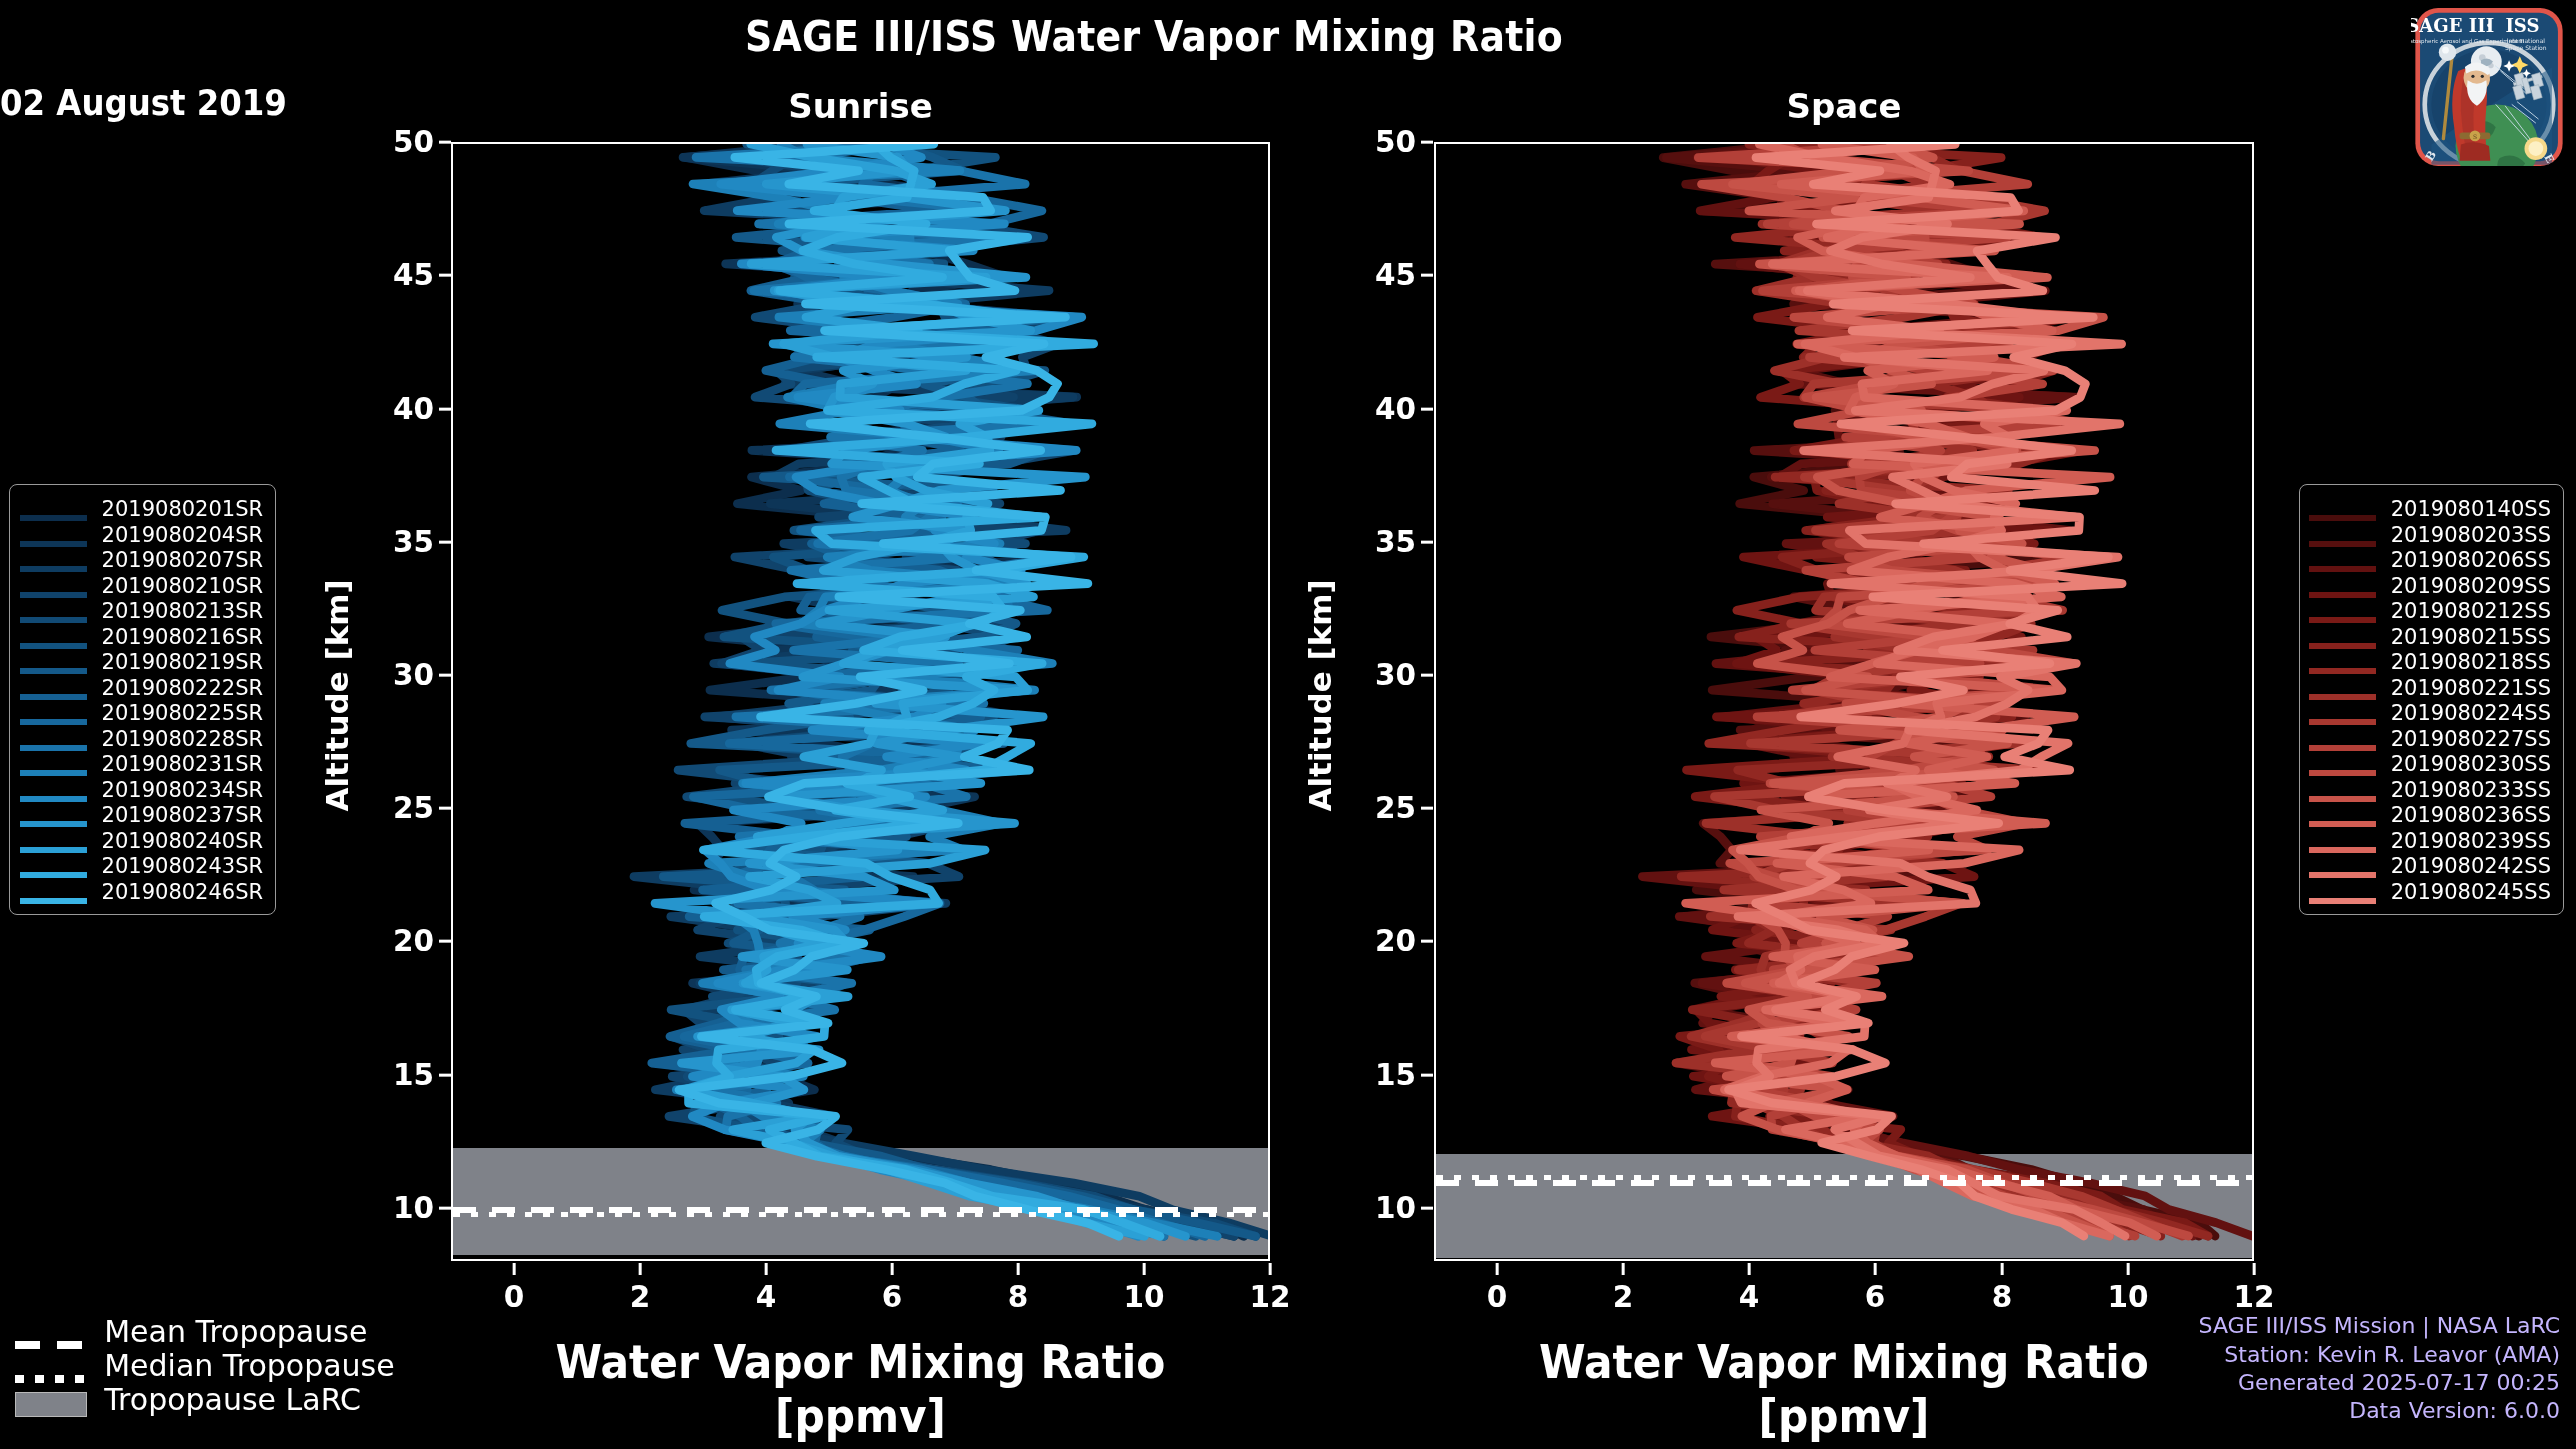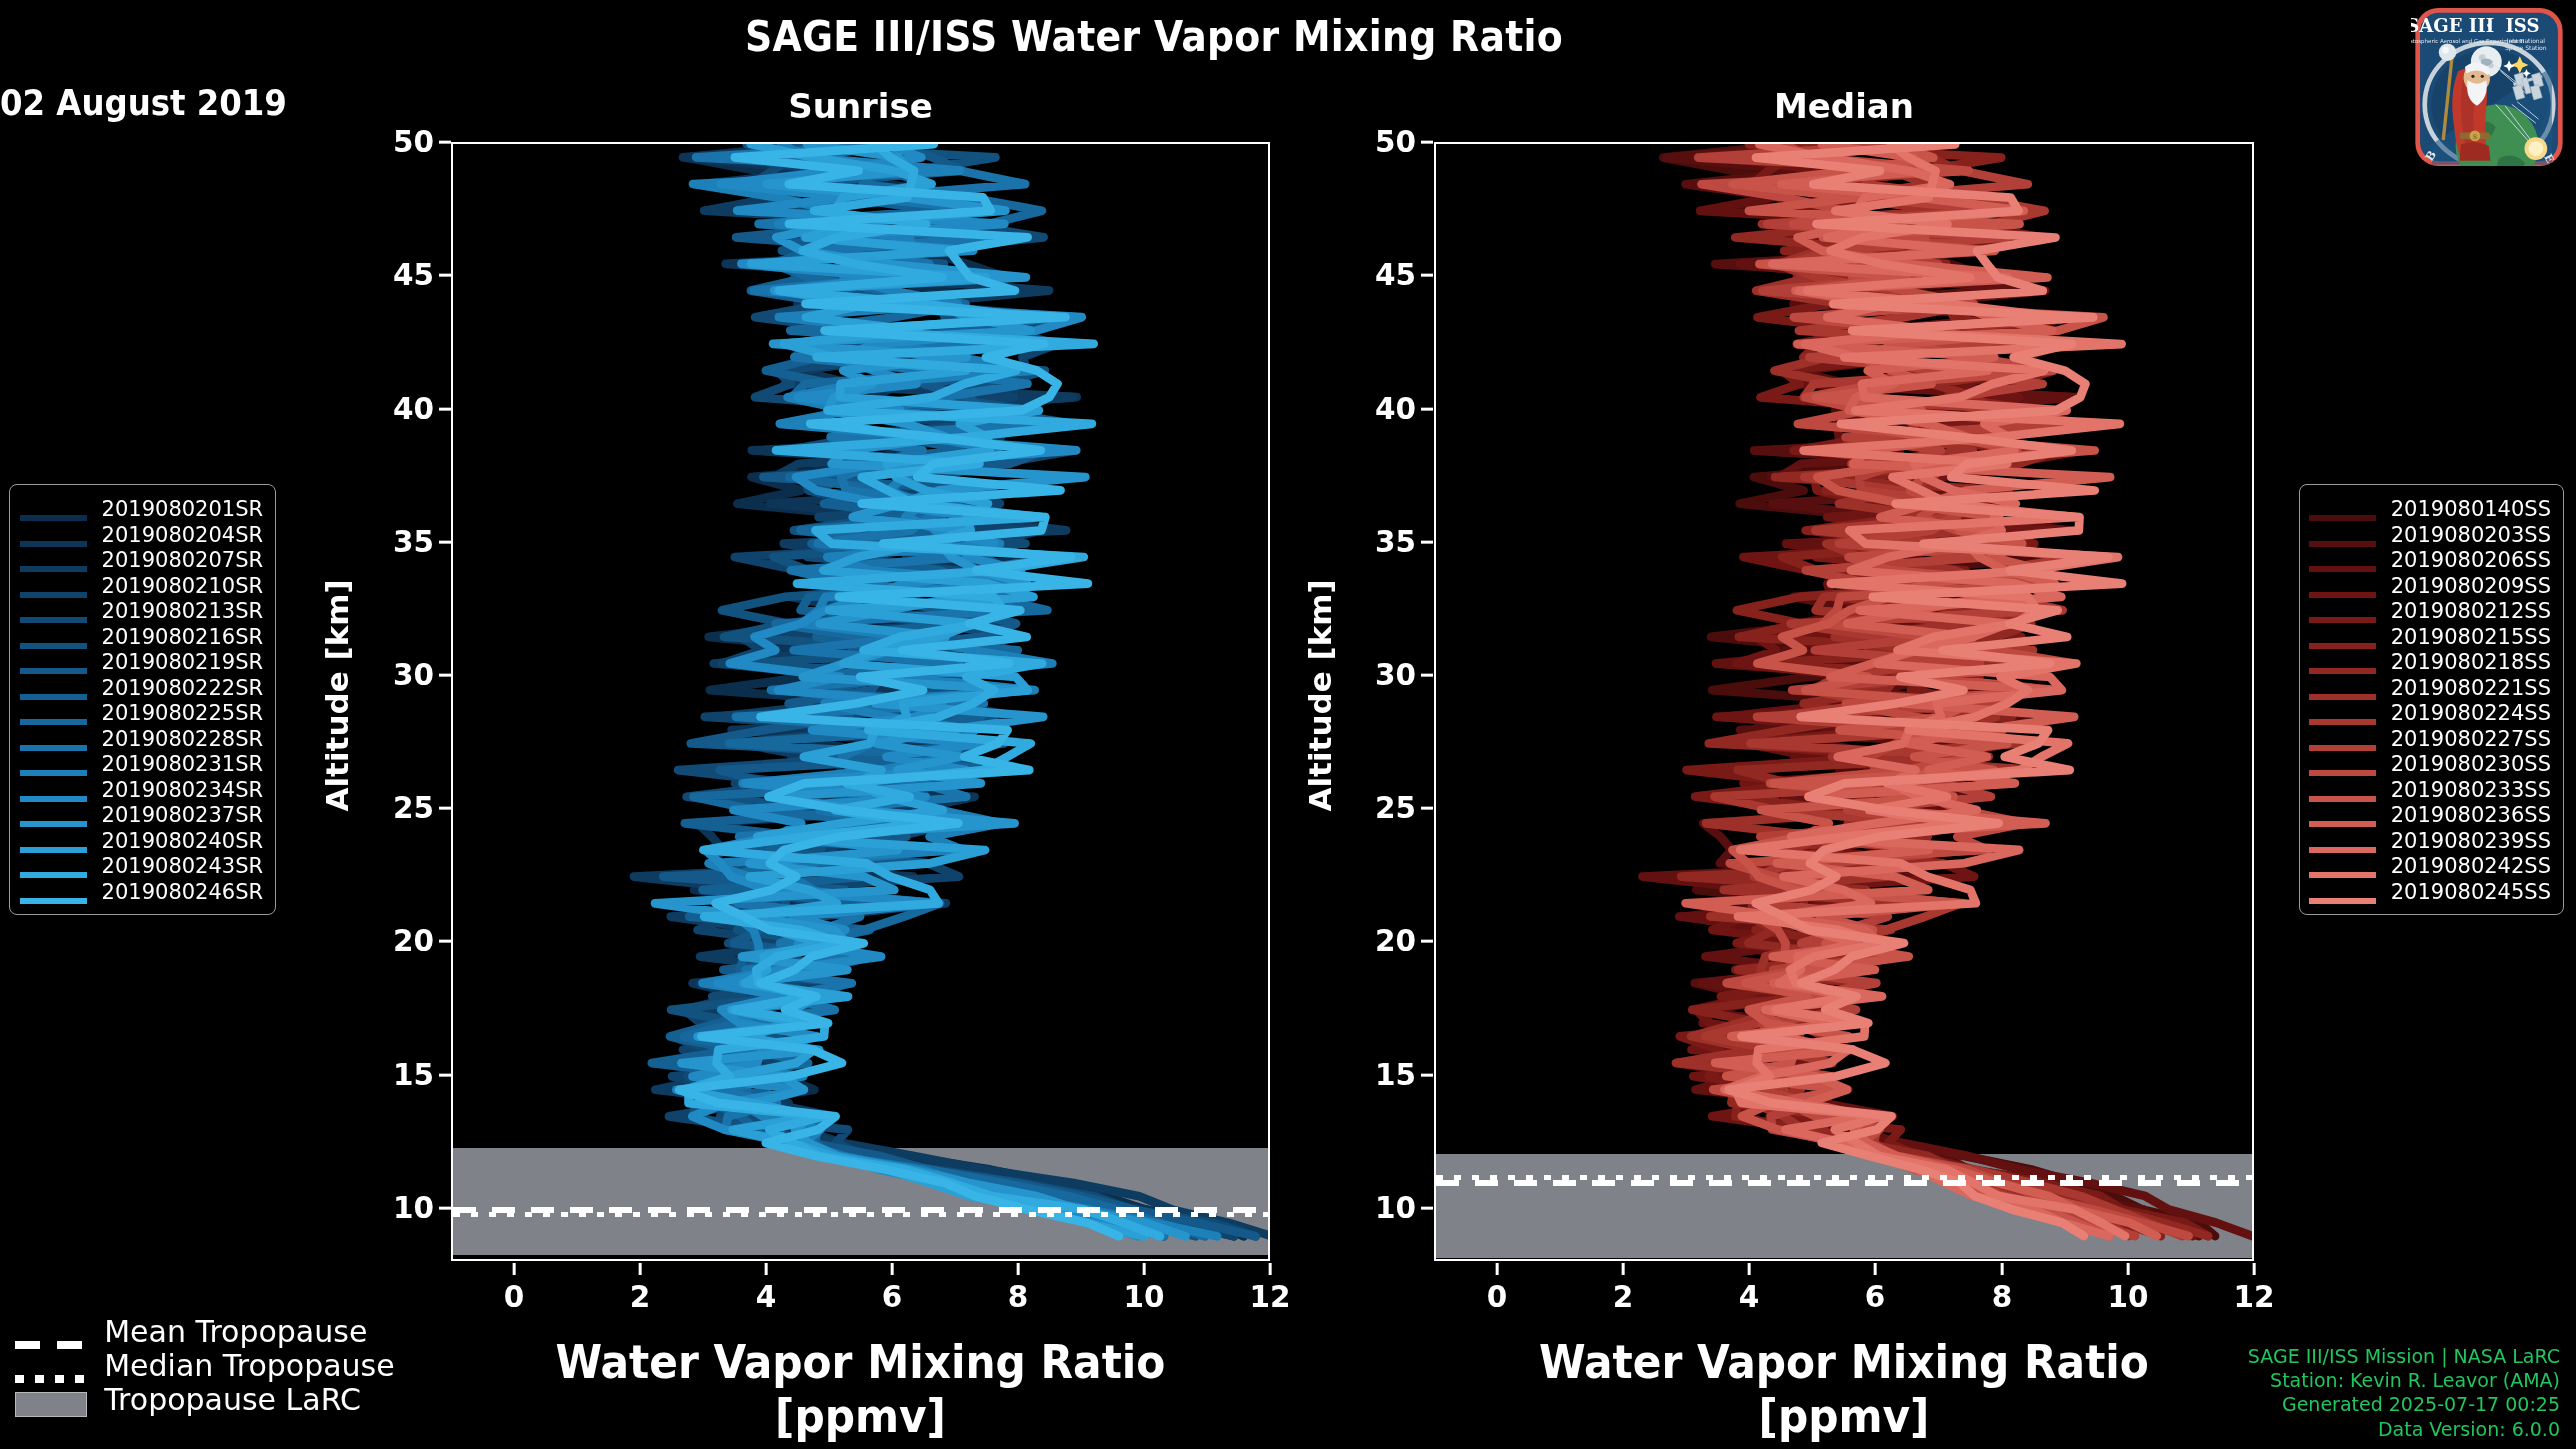--- a/index.html
+++ b/index.html
@@ -50,33 +50,33 @@
   #tropo-legend{position:absolute;left:14.8px;top:1315px;}
   #tropo-legend .legend-row{height:34px;}
   #tropo-legend .legend-text{font-size:30px;}
   .sw-dash{width:72px;height:8px;margin-right:17.4px;flex:none;
     background:repeating-linear-gradient(to right,#fff 0 25.5px,transparent 25.5px 42px);}
   .sw-dot{width:72px;height:8px;margin-right:17.4px;flex:none;
     background:repeating-linear-gradient(to right,#fff 0 9.4px,transparent 9.4px 20px);}
   .sw-box{width:70px;height:23px;margin-right:17.4px;flex:none;background:#7f8289;border:1.3px solid #b9b9b9;}
 
   
-  #credits{position:absolute;right:16px;bottom:8px;text-align:right;
-    font-size:19px;line-height:1.28;color:#22c55e;}
+  #credits{position:absolute;right:16px;bottom:24px;text-align:right;
+    font-size:22px;line-height:1.28;color:#c4b5fd;}
 
   
   #logo{position:absolute;right:9.4px;top:4px;width:156px;height:166px;}
 </style>
 </head>
 <body>
 
 <div id="main-title">SAGE III/ISS Water Vapor Mixing Ratio</div>
 <div id="date-subtitle">02 August 2019</div>
 <div class="panel-title" id="left-panel-title" style="left: 451px; width: 819px;">Sunrise</div>
-<div class="panel-title" id="right-panel-title" style="left: 1434px; width: 820px;">Median</div>
+<div class="panel-title" id="right-panel-title" style="left: 1434px; width: 820px;">Space</div>
 
 <div id="logo">
   <svg viewBox="0 0 232 248" width="156" height="166">
     <defs>
       <clipPath id="patchClip">
           <rect x="6" y="6" width="220" height="236" rx="34"></rect>
         </clipPath>
     </defs>
     <rect x="6" y="6" width="220" height="236" rx="34" fill="#e0554a"></rect>
     <rect x="13" y="13" width="206" height="222" rx="28" fill="#1b4a74"></rect>

